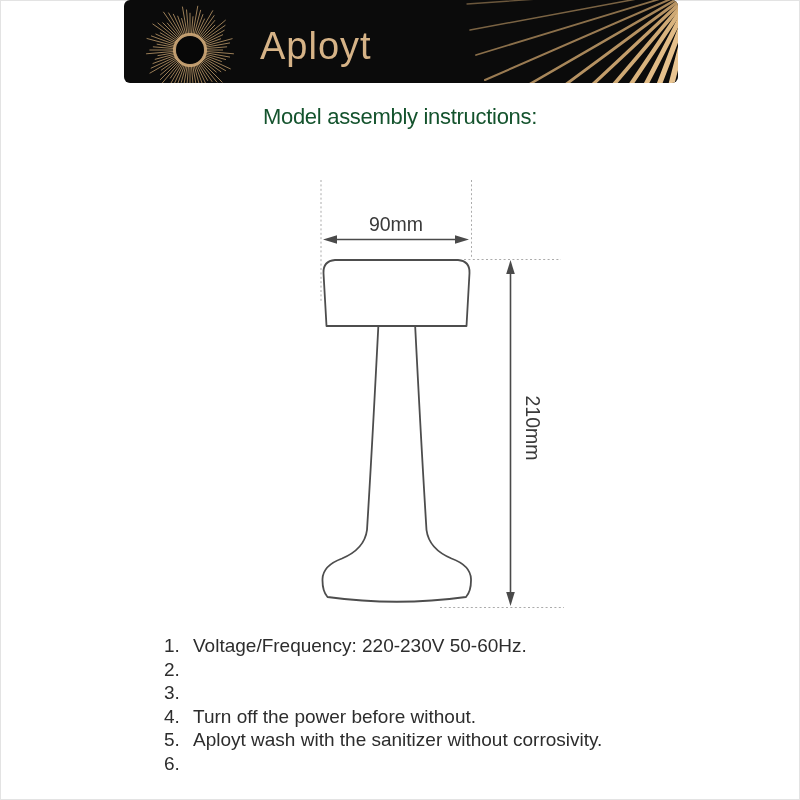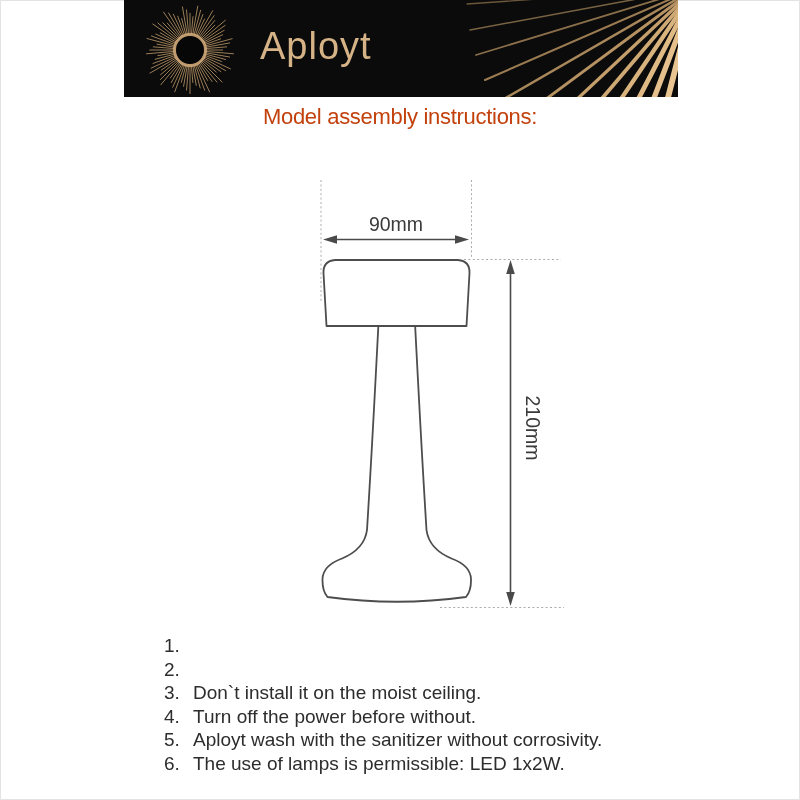--- a/index.html
+++ b/index.html
@@ -2,30 +2,30 @@
 <html><head>
 <meta charset="utf-8">
 <style>
   html,body{margin:0;padding:0;background:#ffffff;}
   #page{
     position:relative;width:800px;height:800px;background:#ffffff;overflow:hidden;
     font-family:"Liberation Sans", sans-serif;color:#2d2d2d;
     box-shadow:inset 0 0 0 1px #e3e3e3;
   }
   
-  .banner{position:absolute;left:124px;top:0;width:554px;height:97px;background:#0b0b0b;overflow:hidden;}
+  .banner{position:absolute;left:124px;top:0;width:554px;height:83px;background:#0b0b0b;overflow:hidden;border-radius:6px;}
   .logo-svg{position:absolute;left:16px;top:0px;width:100px;height:100px;}
   .brand{
     position:absolute;left:136px;top:22px;font-size:38px;line-height:48px;
     font-weight:300;color:#d6b387;letter-spacing:1px;
   }
   .rays-svg{position:absolute;right:0;top:0;width:554px;height:101px;}
   
   .title-block{position:absolute;left:0;top:105px;width:100%;text-align:center;}
-  .title-line{font-size:22px;line-height:24.5px;letter-spacing:-0.3px;color:#c2410c;}
+  .title-line{font-size:22px;line-height:24.5px;letter-spacing:-0.3px;color:#14532d;}
   
   .diagram{position:absolute;left:280px;top:170px;width:300px;height:460px;}
   .diagram .dot{stroke:#ababab;stroke-width:1;stroke-dasharray:2 2.4;fill:none;}
   .diagram .dim{stroke:#4a4a4a;stroke-width:1.6;fill:none;}
   .diagram .arr{fill:#4a4a4a;stroke:none;}
   .diagram .outline{fill:#ffffff;stroke:#4d4d4d;stroke-width:1.8;stroke-linejoin:round;}
   .diagram .dimtext{fill:#3a3a3a;font-size:19.5px;font-family:"Liberation Sans",sans-serif;}
   
   .instructions{position:absolute;left:158px;top:634px;}
   .inst-row{display:flex;font-size:19px;line-height:23.6px;color:#2d2d2d;}
@@ -174,35 +174,34 @@
              L 43.5,103
              Q 43,91 55,90
              L 178,90
              Q 190,91 189.5,103
              L 186.5,156 Z"></path>
   </svg>
 
   <div class="instructions">
     <div class="inst-row">
       <span class="inst-num">1.</span>
+      <span class="inst-text">Voltage/Frequency: 220-230V 50-60Hz.</span>
     </div>
     <div class="inst-row">
       <span class="inst-num">2.</span>
     </div>
     <div class="inst-row">
       <span class="inst-num">3.</span>
-      <span class="inst-text">Don`t install it on the moist ceiling.</span>
     </div>
     <div class="inst-row">
       <span class="inst-num">4.</span>
       <span class="inst-text">Turn off the power before without.</span>
     </div>
     <div class="inst-row">
       <span class="inst-num">5.</span>
       <span class="inst-text">Aployt wash with the sanitizer without corrosivity.</span>
     </div>
     <div class="inst-row">
       <span class="inst-num">6.</span>
-      <span class="inst-text">The use of lamps is permissible: LED 1x2W.</span>
     </div>
   </div>
 
 </div>
 
 </body></html>

